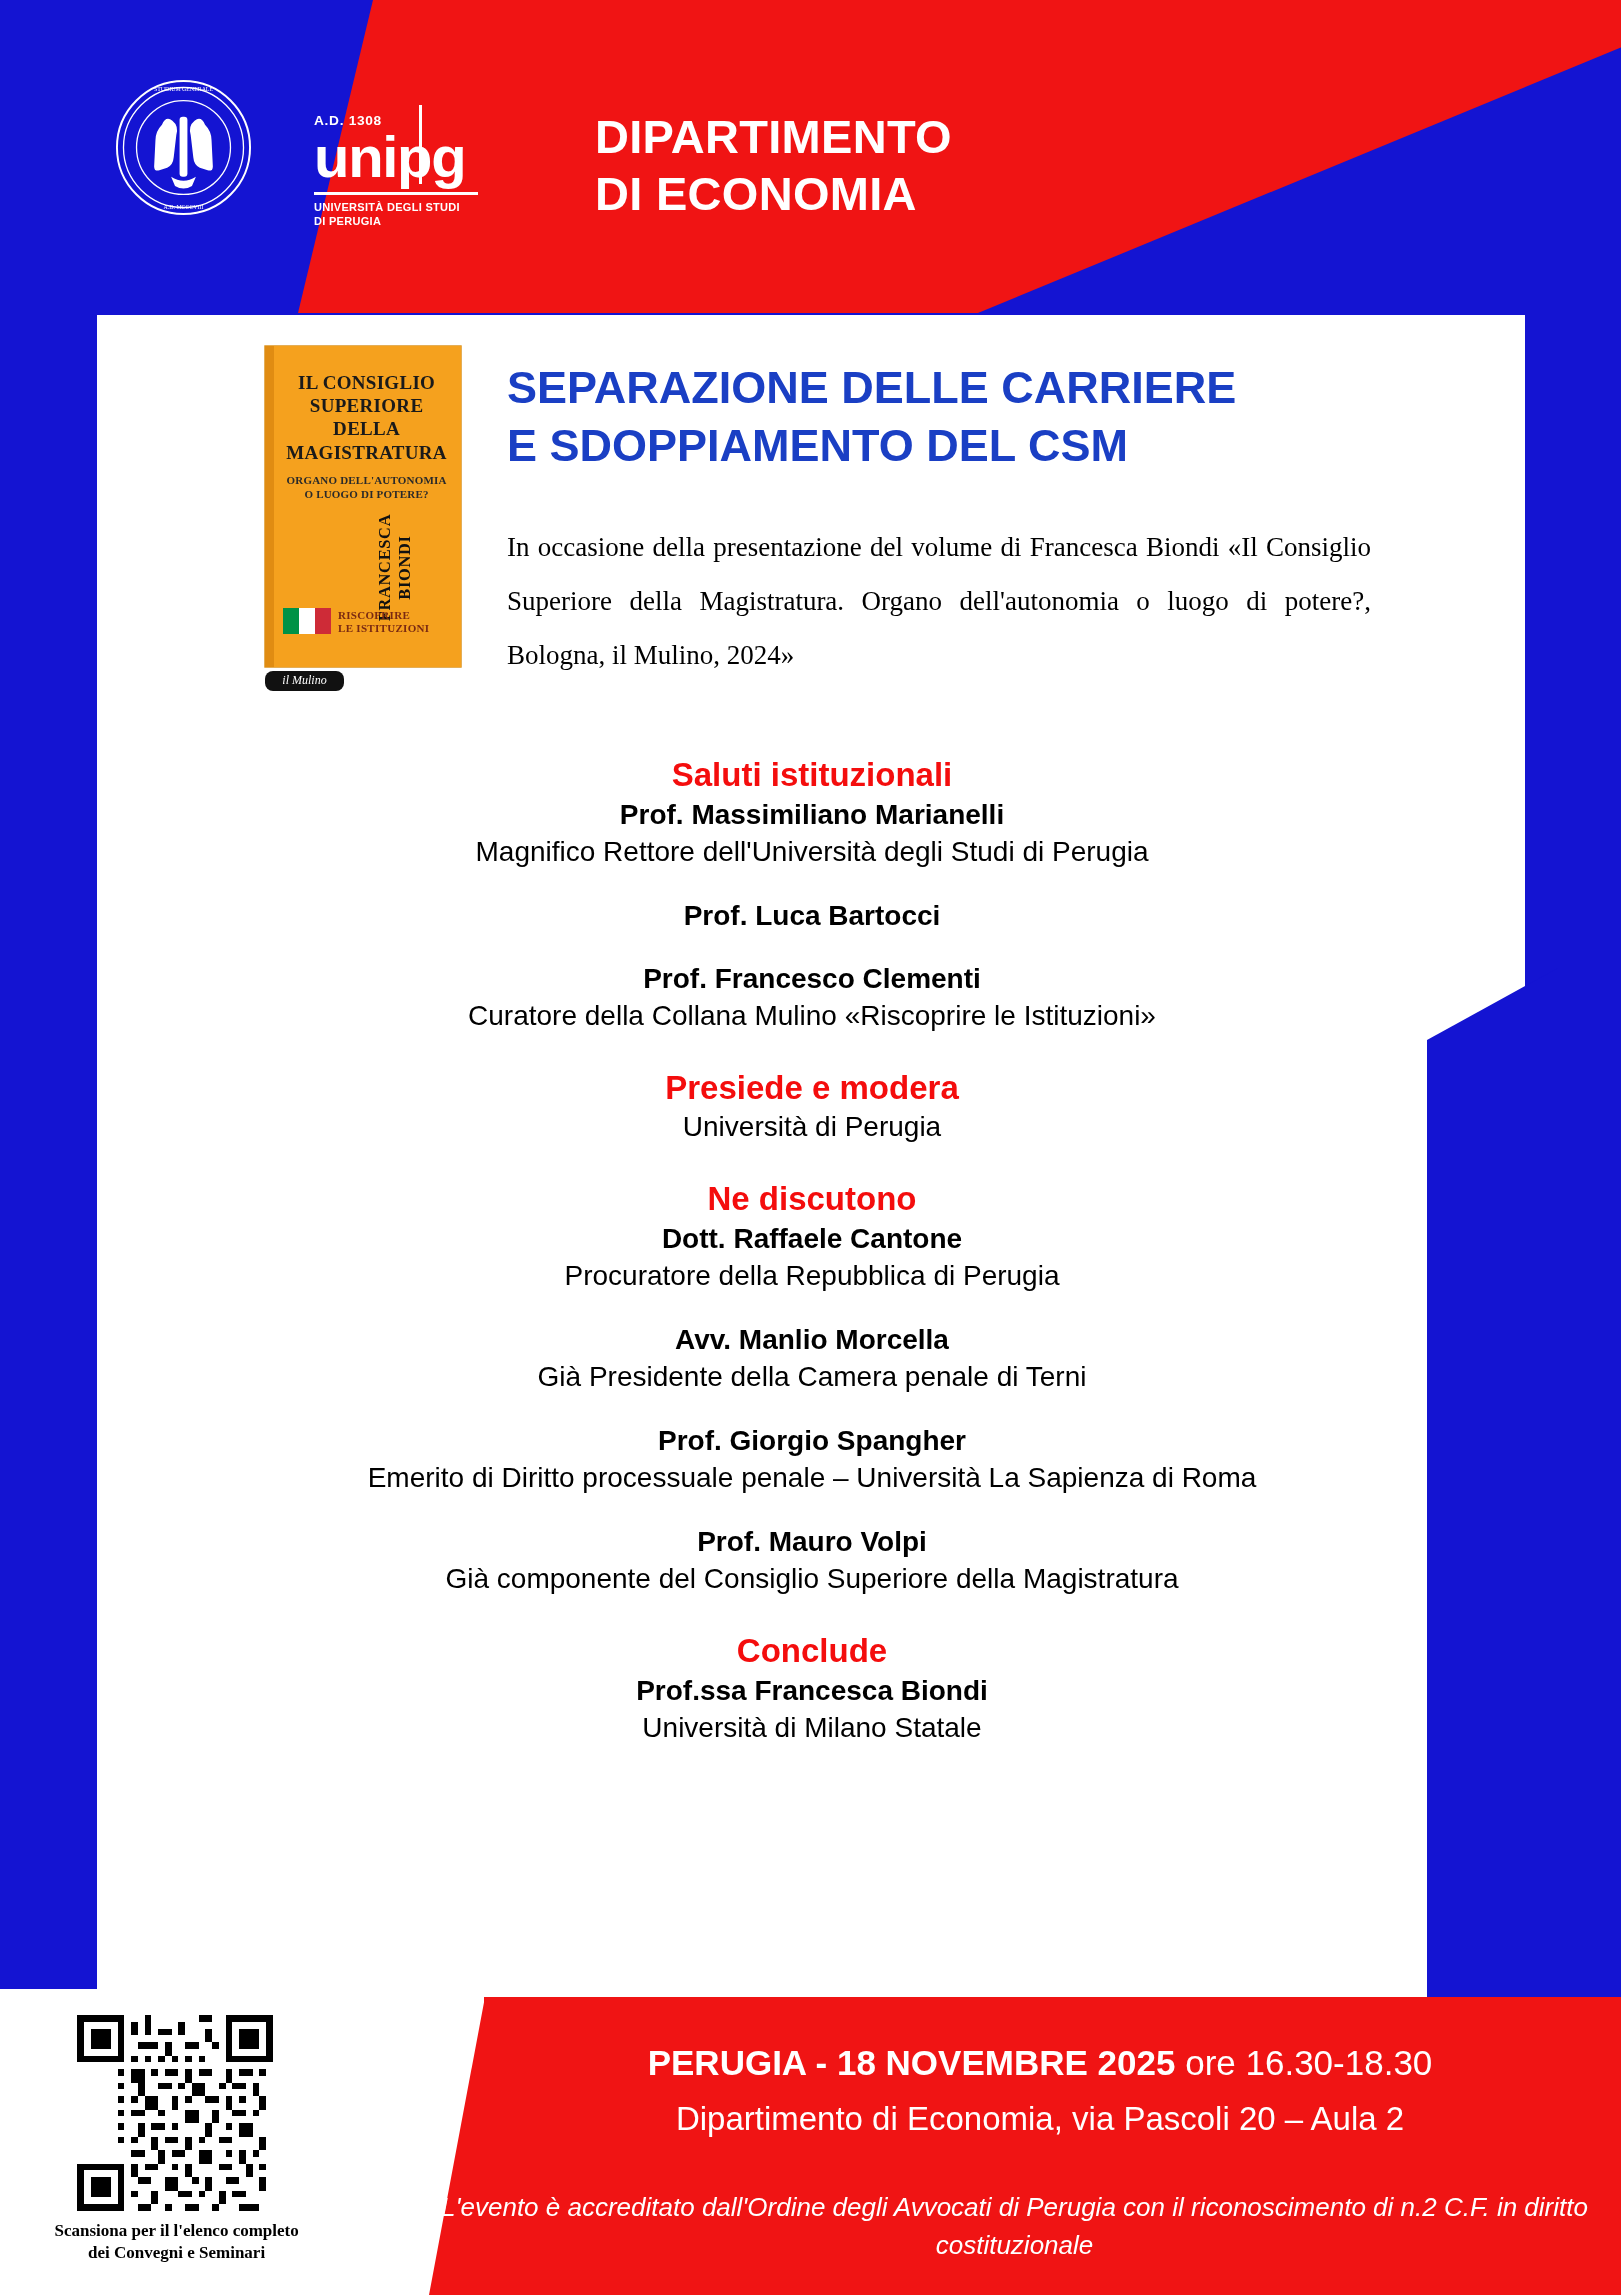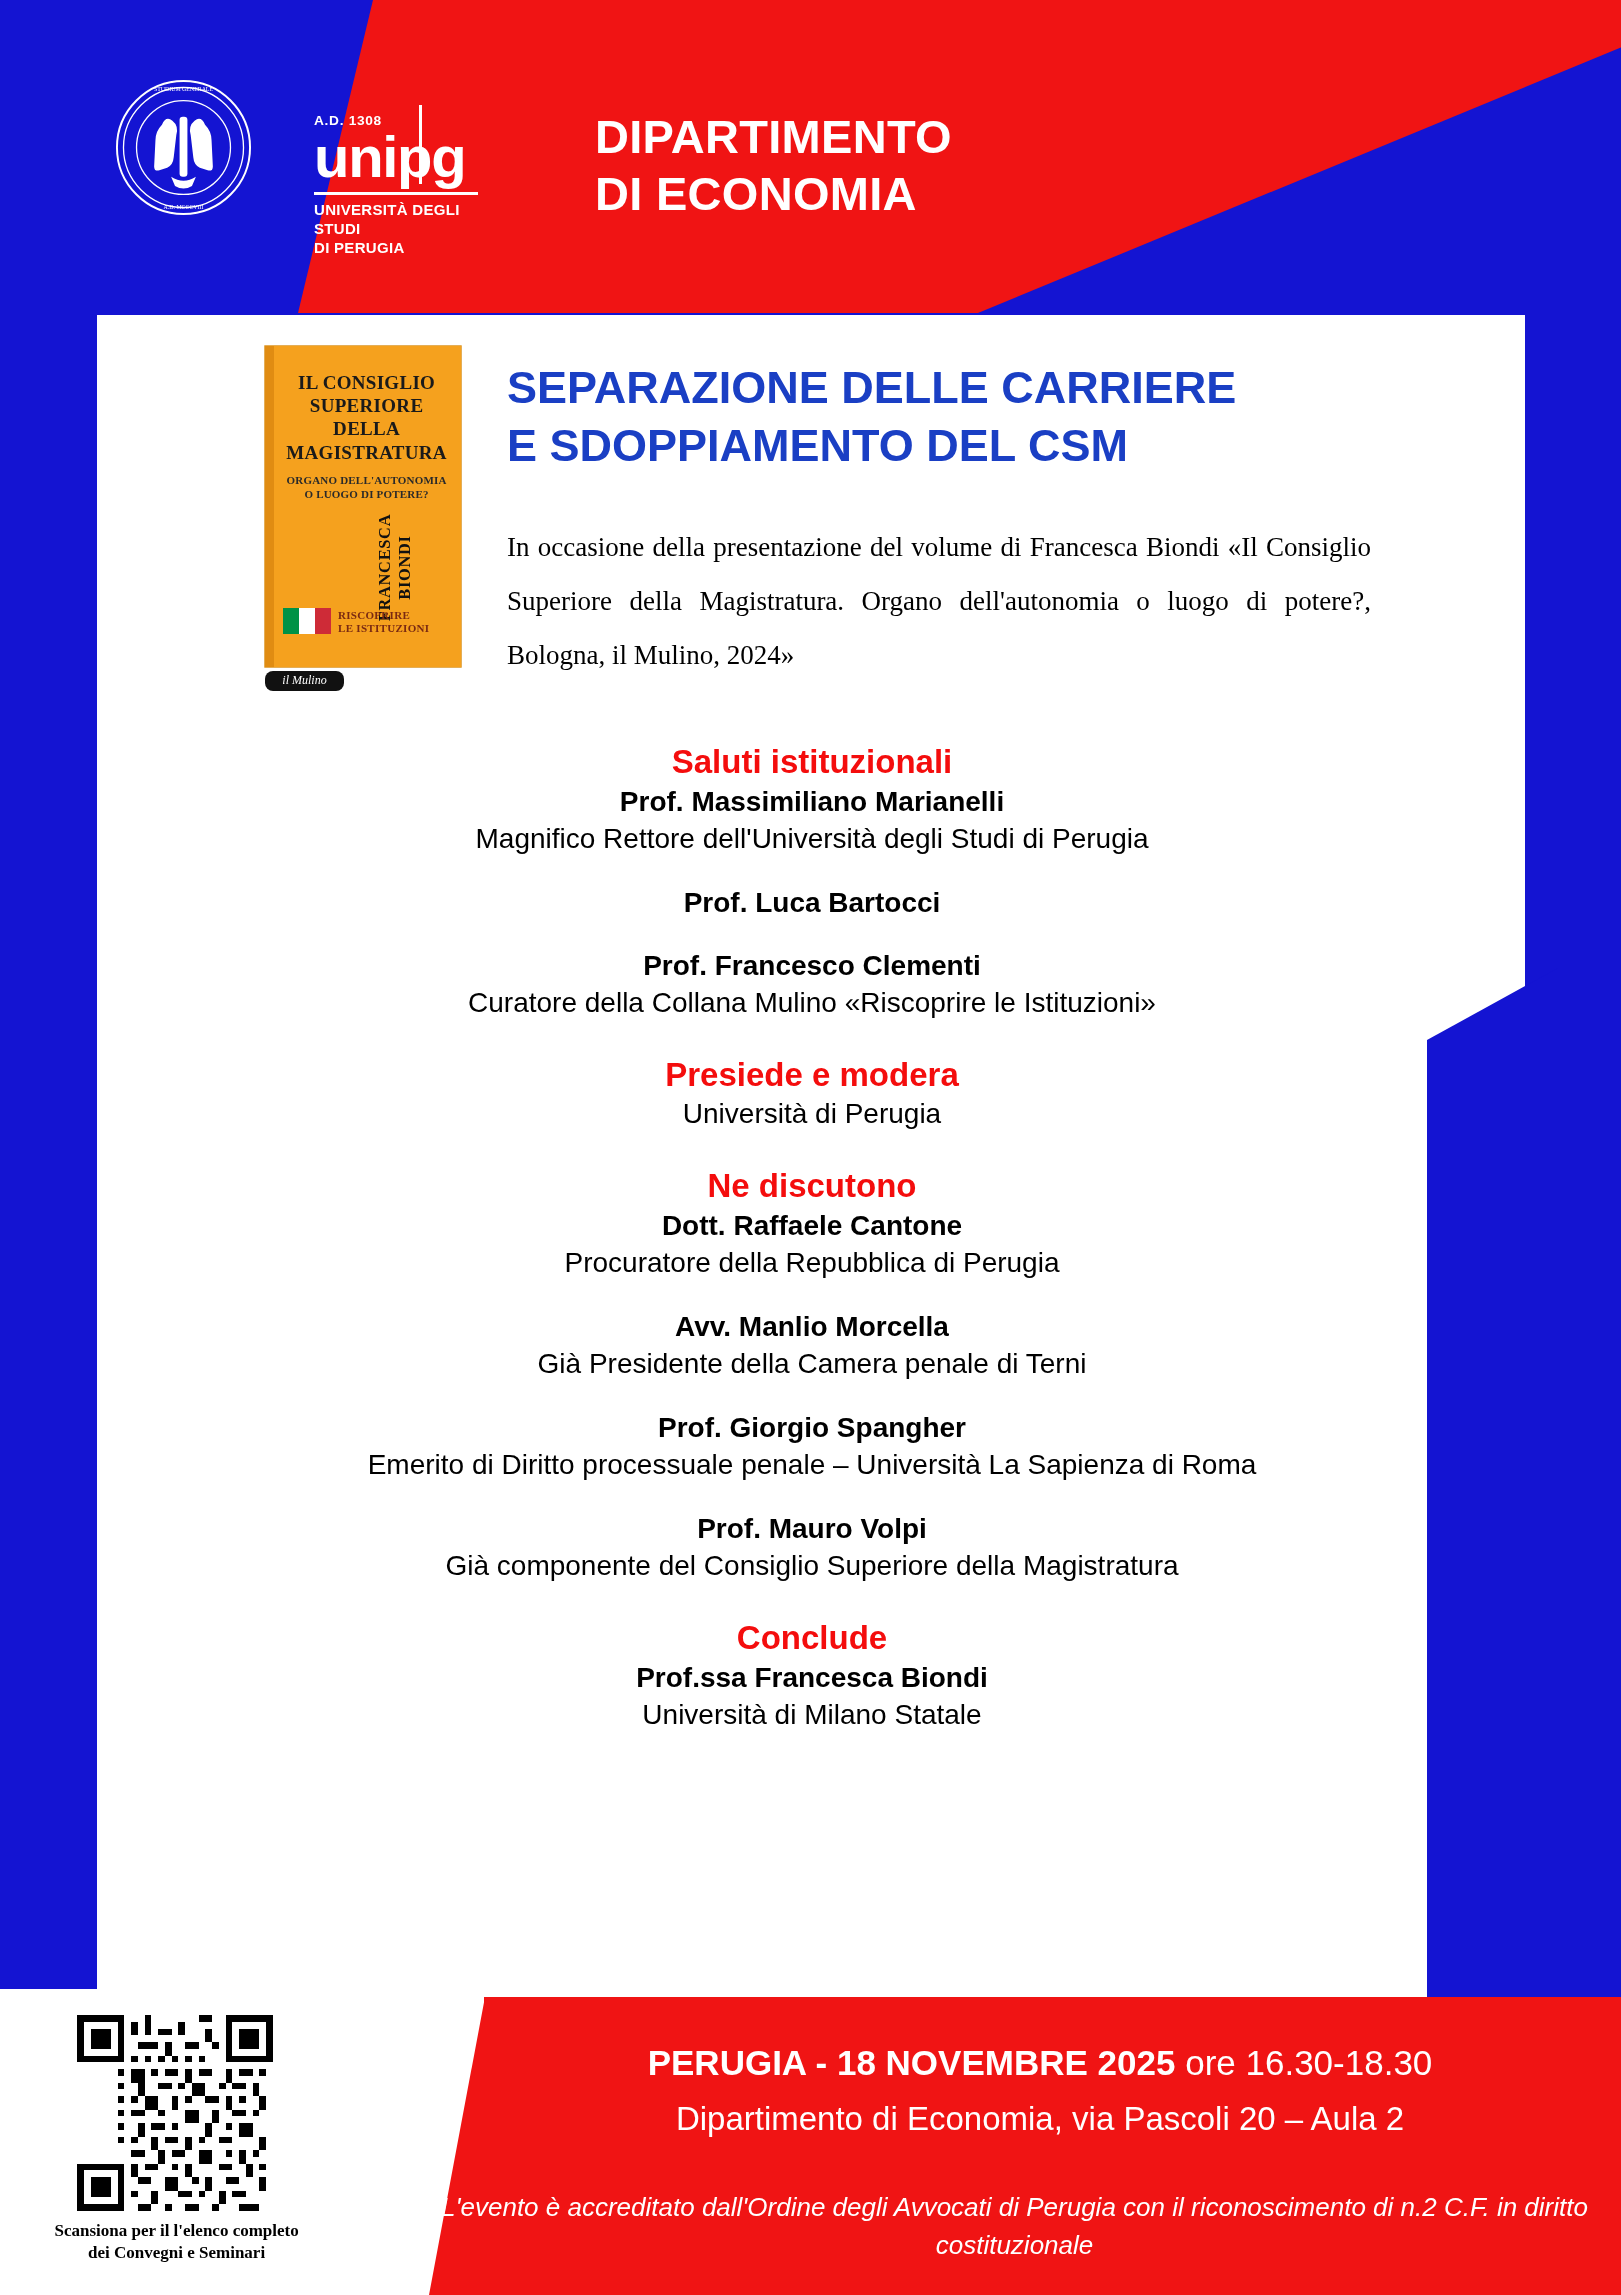--- a/index.html
+++ b/index.html
@@ -106,21 +106,21 @@
     font-weight: bold;
     letter-spacing: -1.3px;
     line-height: 0.9;
   }
   .unipg-rule {
     width: 164px; height: 2.6px;
     background: #ffffff;
     margin: 9.2px 0 6.5px 0;
   }
   .unipg-sub {
-    font-size: 15px;
+    font-size: 11px;
     font-weight: bold;
     line-height: 1.25;
     letter-spacing: 0.3px;
   }
   .vrule {
     position: absolute;
     left: 419px; top: 105px;
     width: 2.6px; height: 79px;
     background: #ffffff;
   }
@@ -262,21 +262,21 @@
     z-index: 7;
   }
   .sec-head {
     color: #f40d0d;
     font-size: 33px;
     font-weight: bold;
     margin-top: 34px;
     margin-bottom: 2.6px;
     letter-spacing: 0px;
   }
-  .sec-head.first { margin-top: 0; }
+  .sec-head.first { margin-top: 13px; }
   .p-name {
     font-size: 28px;
     font-weight: bold;
     color: #000;
     line-height: 1.32;
   }
   .p-role {
     font-size: 28px;
     color: #000;
     line-height: 1.32;

